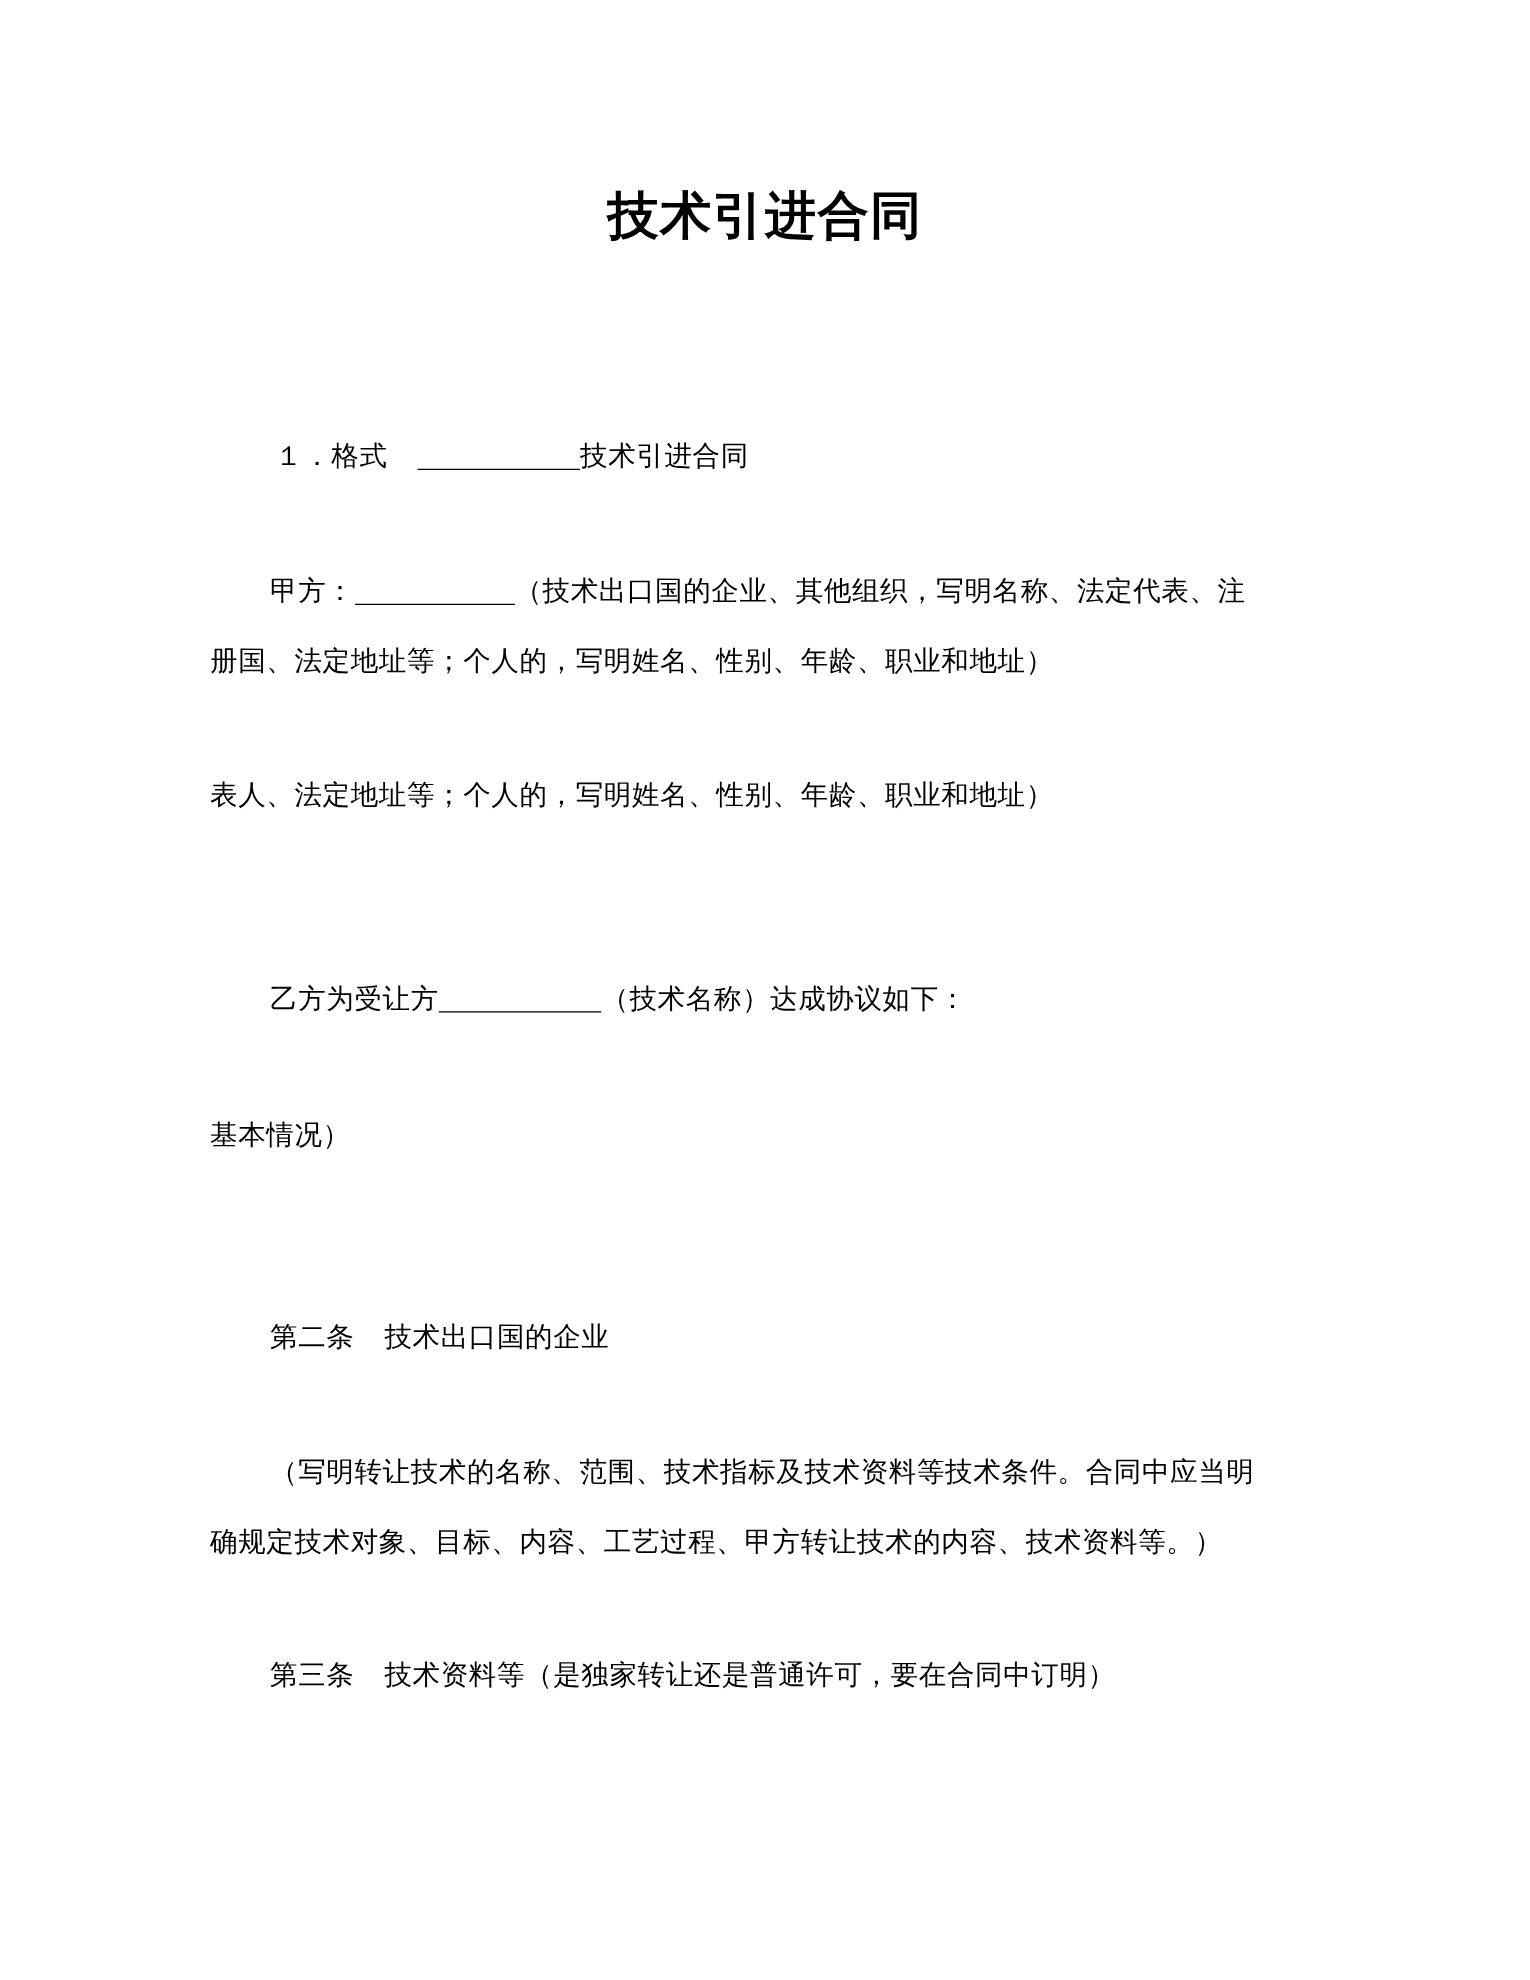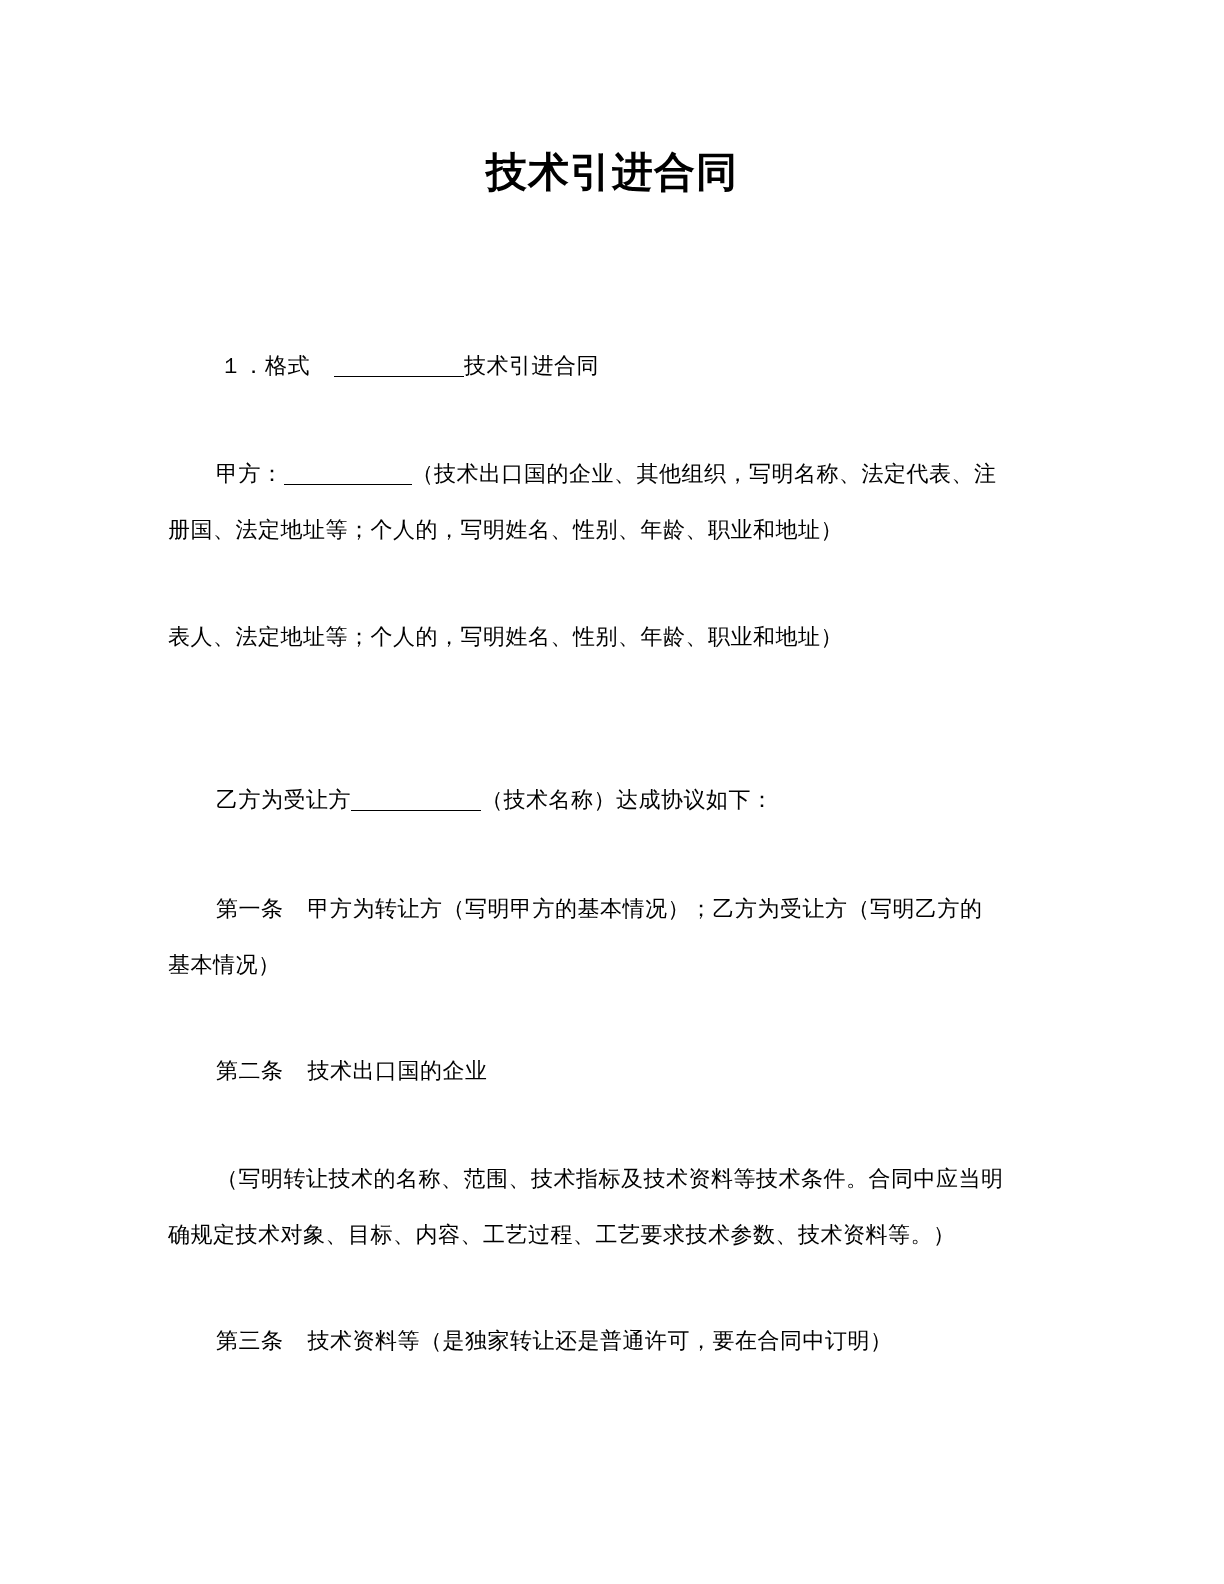--- a/index.html
+++ b/index.html
@@ -76,30 +76,29 @@
 
   <div class="para" style="top:609px;">
     <div>表人、法定地址等；个人的，写明姓名、性别、年龄、职业和地址）</div>
   </div>
 
   <div class="para" style="top:772px;">
     <span class="indent"></span><span>乙方为受让方</span><span class="blank" style="width:130px;"></span><span>（技术名称）达成协议如下：</span>
   </div>
 
   <div class="para" style="top:881px;">
-    <div><span class="indent"></span><span>第一条</span><span class="gap"></span><span>甲方为转让方（写明甲方的基本情况）；乙方为受让方（写明乙方的</span></div>
     <div>基本情况）</div>
   </div>
 
   <div class="para" style="top:1043px;">
     <span class="indent"></span><span>第二条</span><span class="gap"></span><span>技术出口国的企业</span>
   </div>
 
   <div class="para" style="top:1151px;">
     <div><span class="indent"></span><span>（写明转让技术的名称、范围、技术指标及技术资料等技术条件。合同中应当明</span></div>
-    <div>确规定技术对象、目标、内容、工艺过程、工艺要求技术参数、技术资料等。）</div>
+    <div>确规定技术对象、目标、内容、工艺过程、甲方转让技术的内容、技术资料等。）</div>
   </div>
 
   <div class="para" style="top:1313px;">
     <span class="indent"></span><span>第三条</span><span class="gap"></span><span>技术资料等（是独家转让还是普通许可，要在合同中订明）</span>
   </div>
 
 </div>
 
 </body></html>

